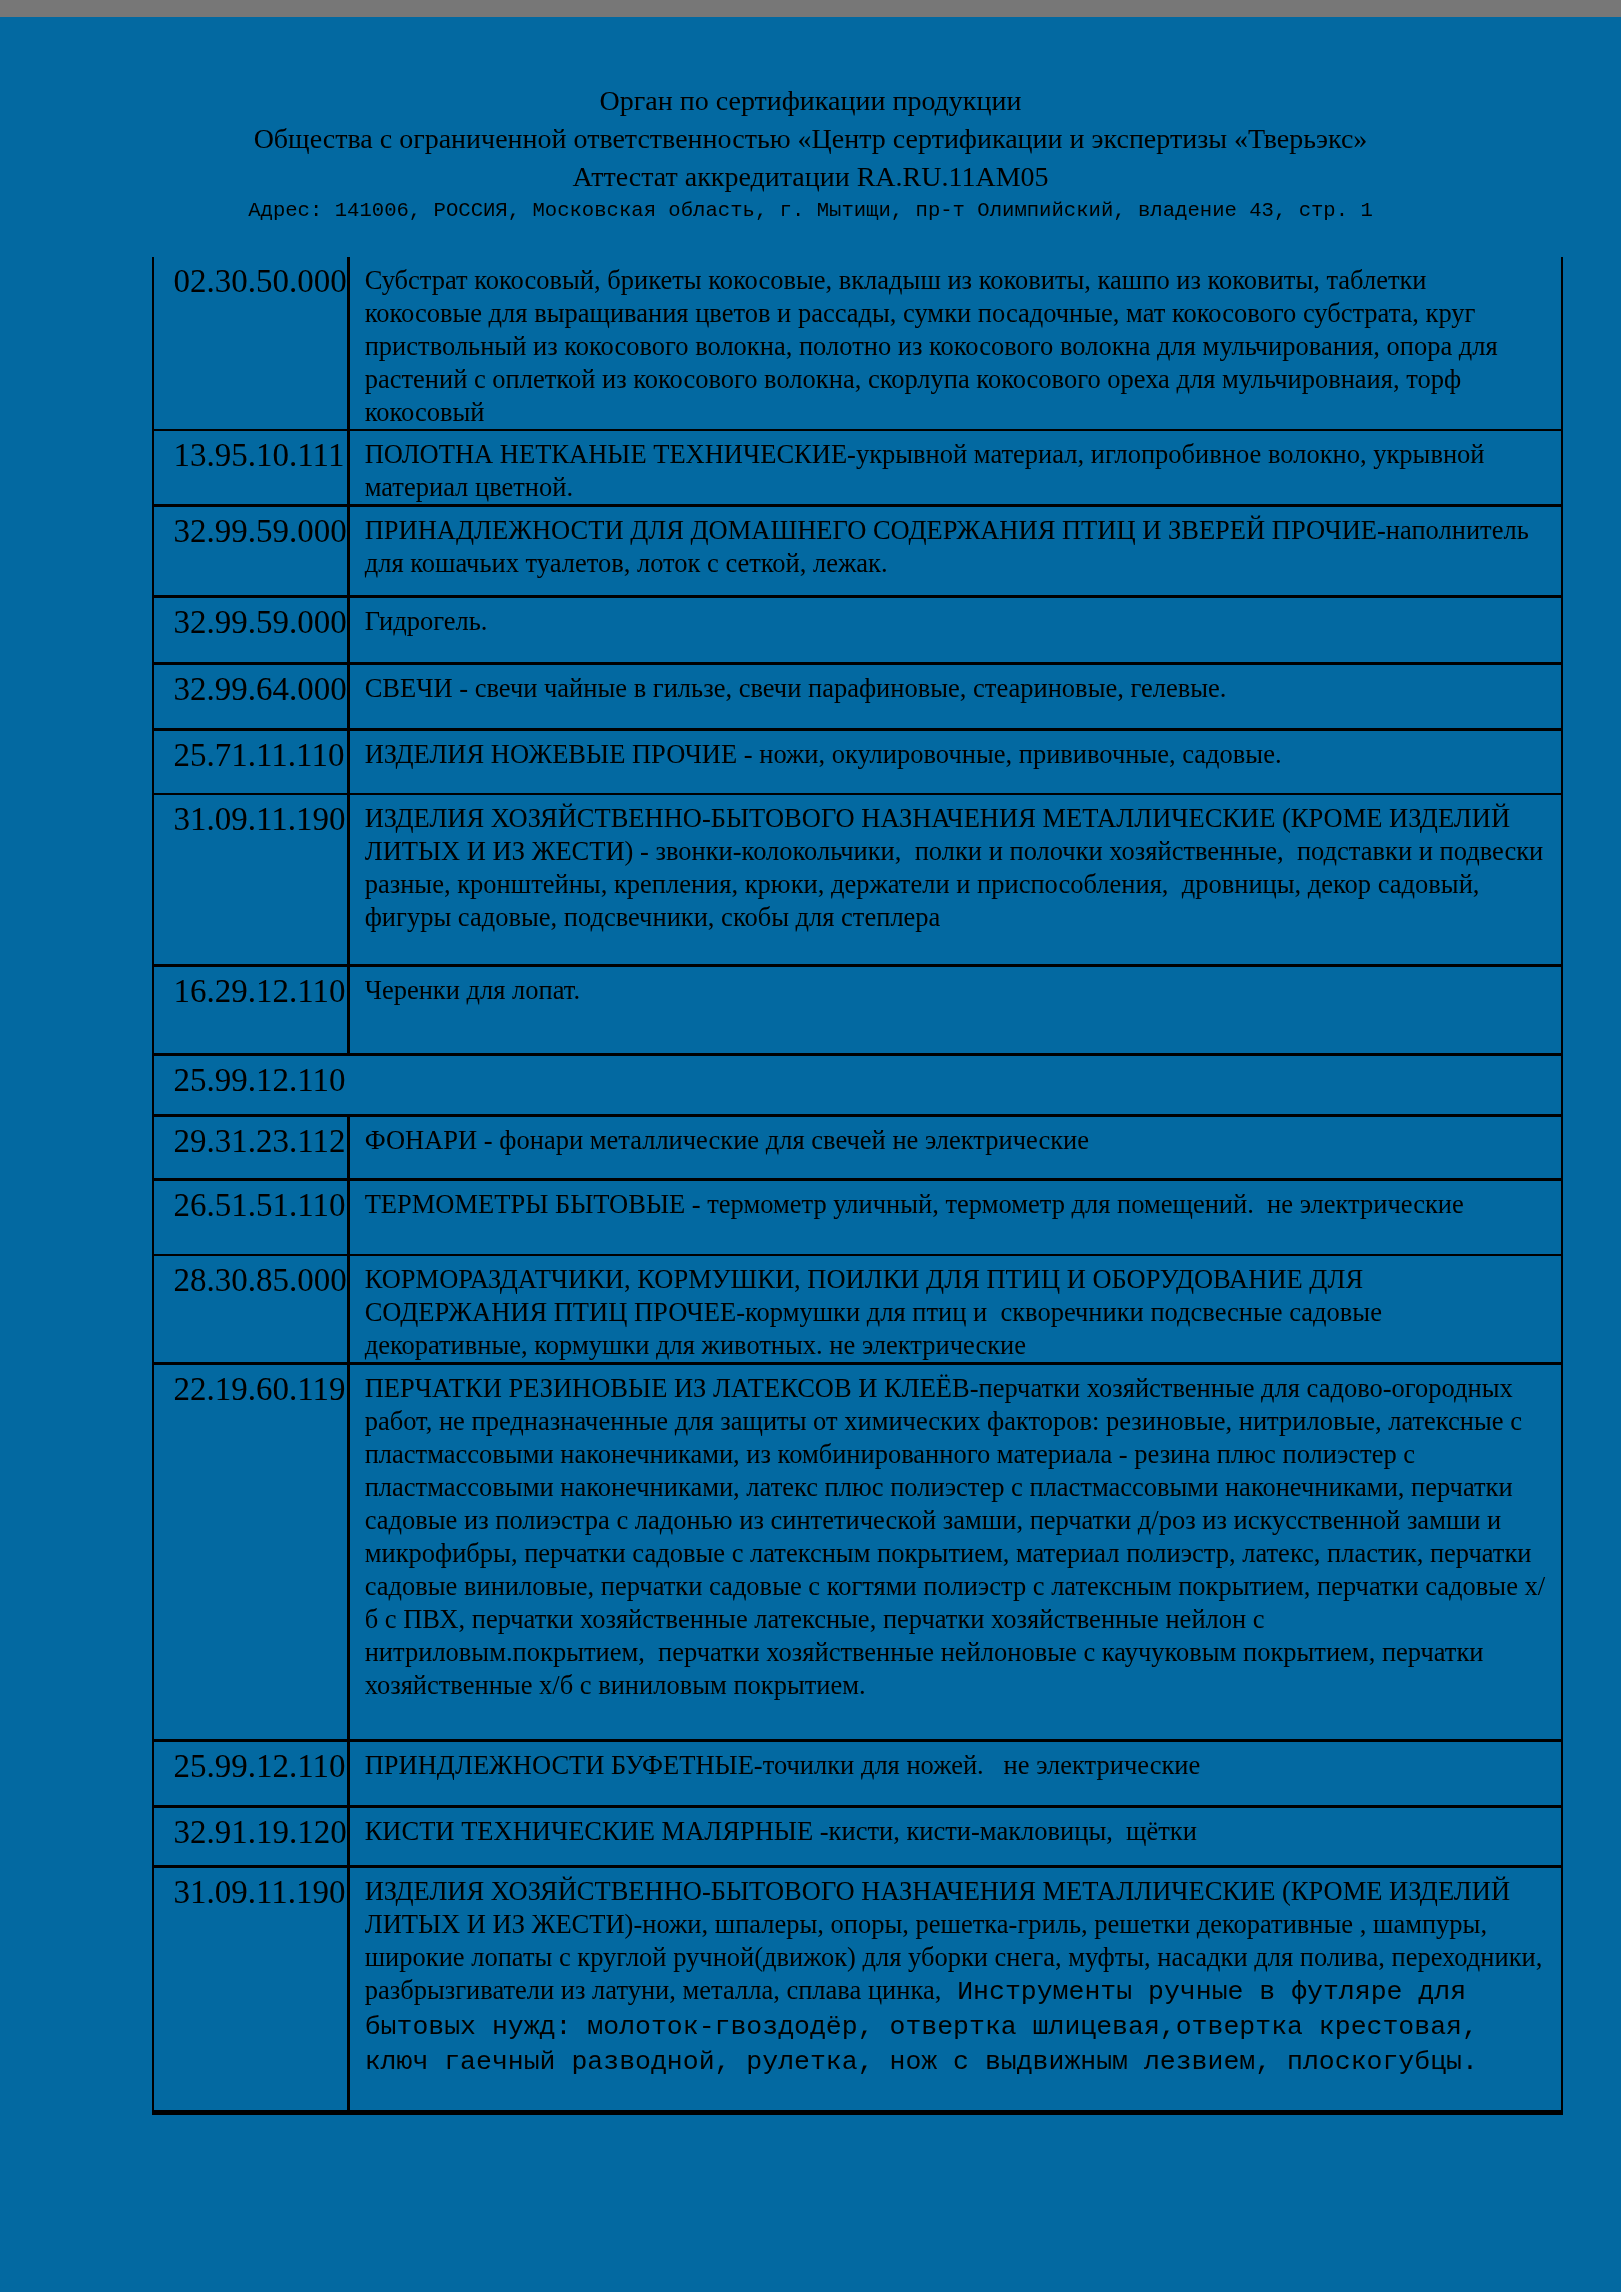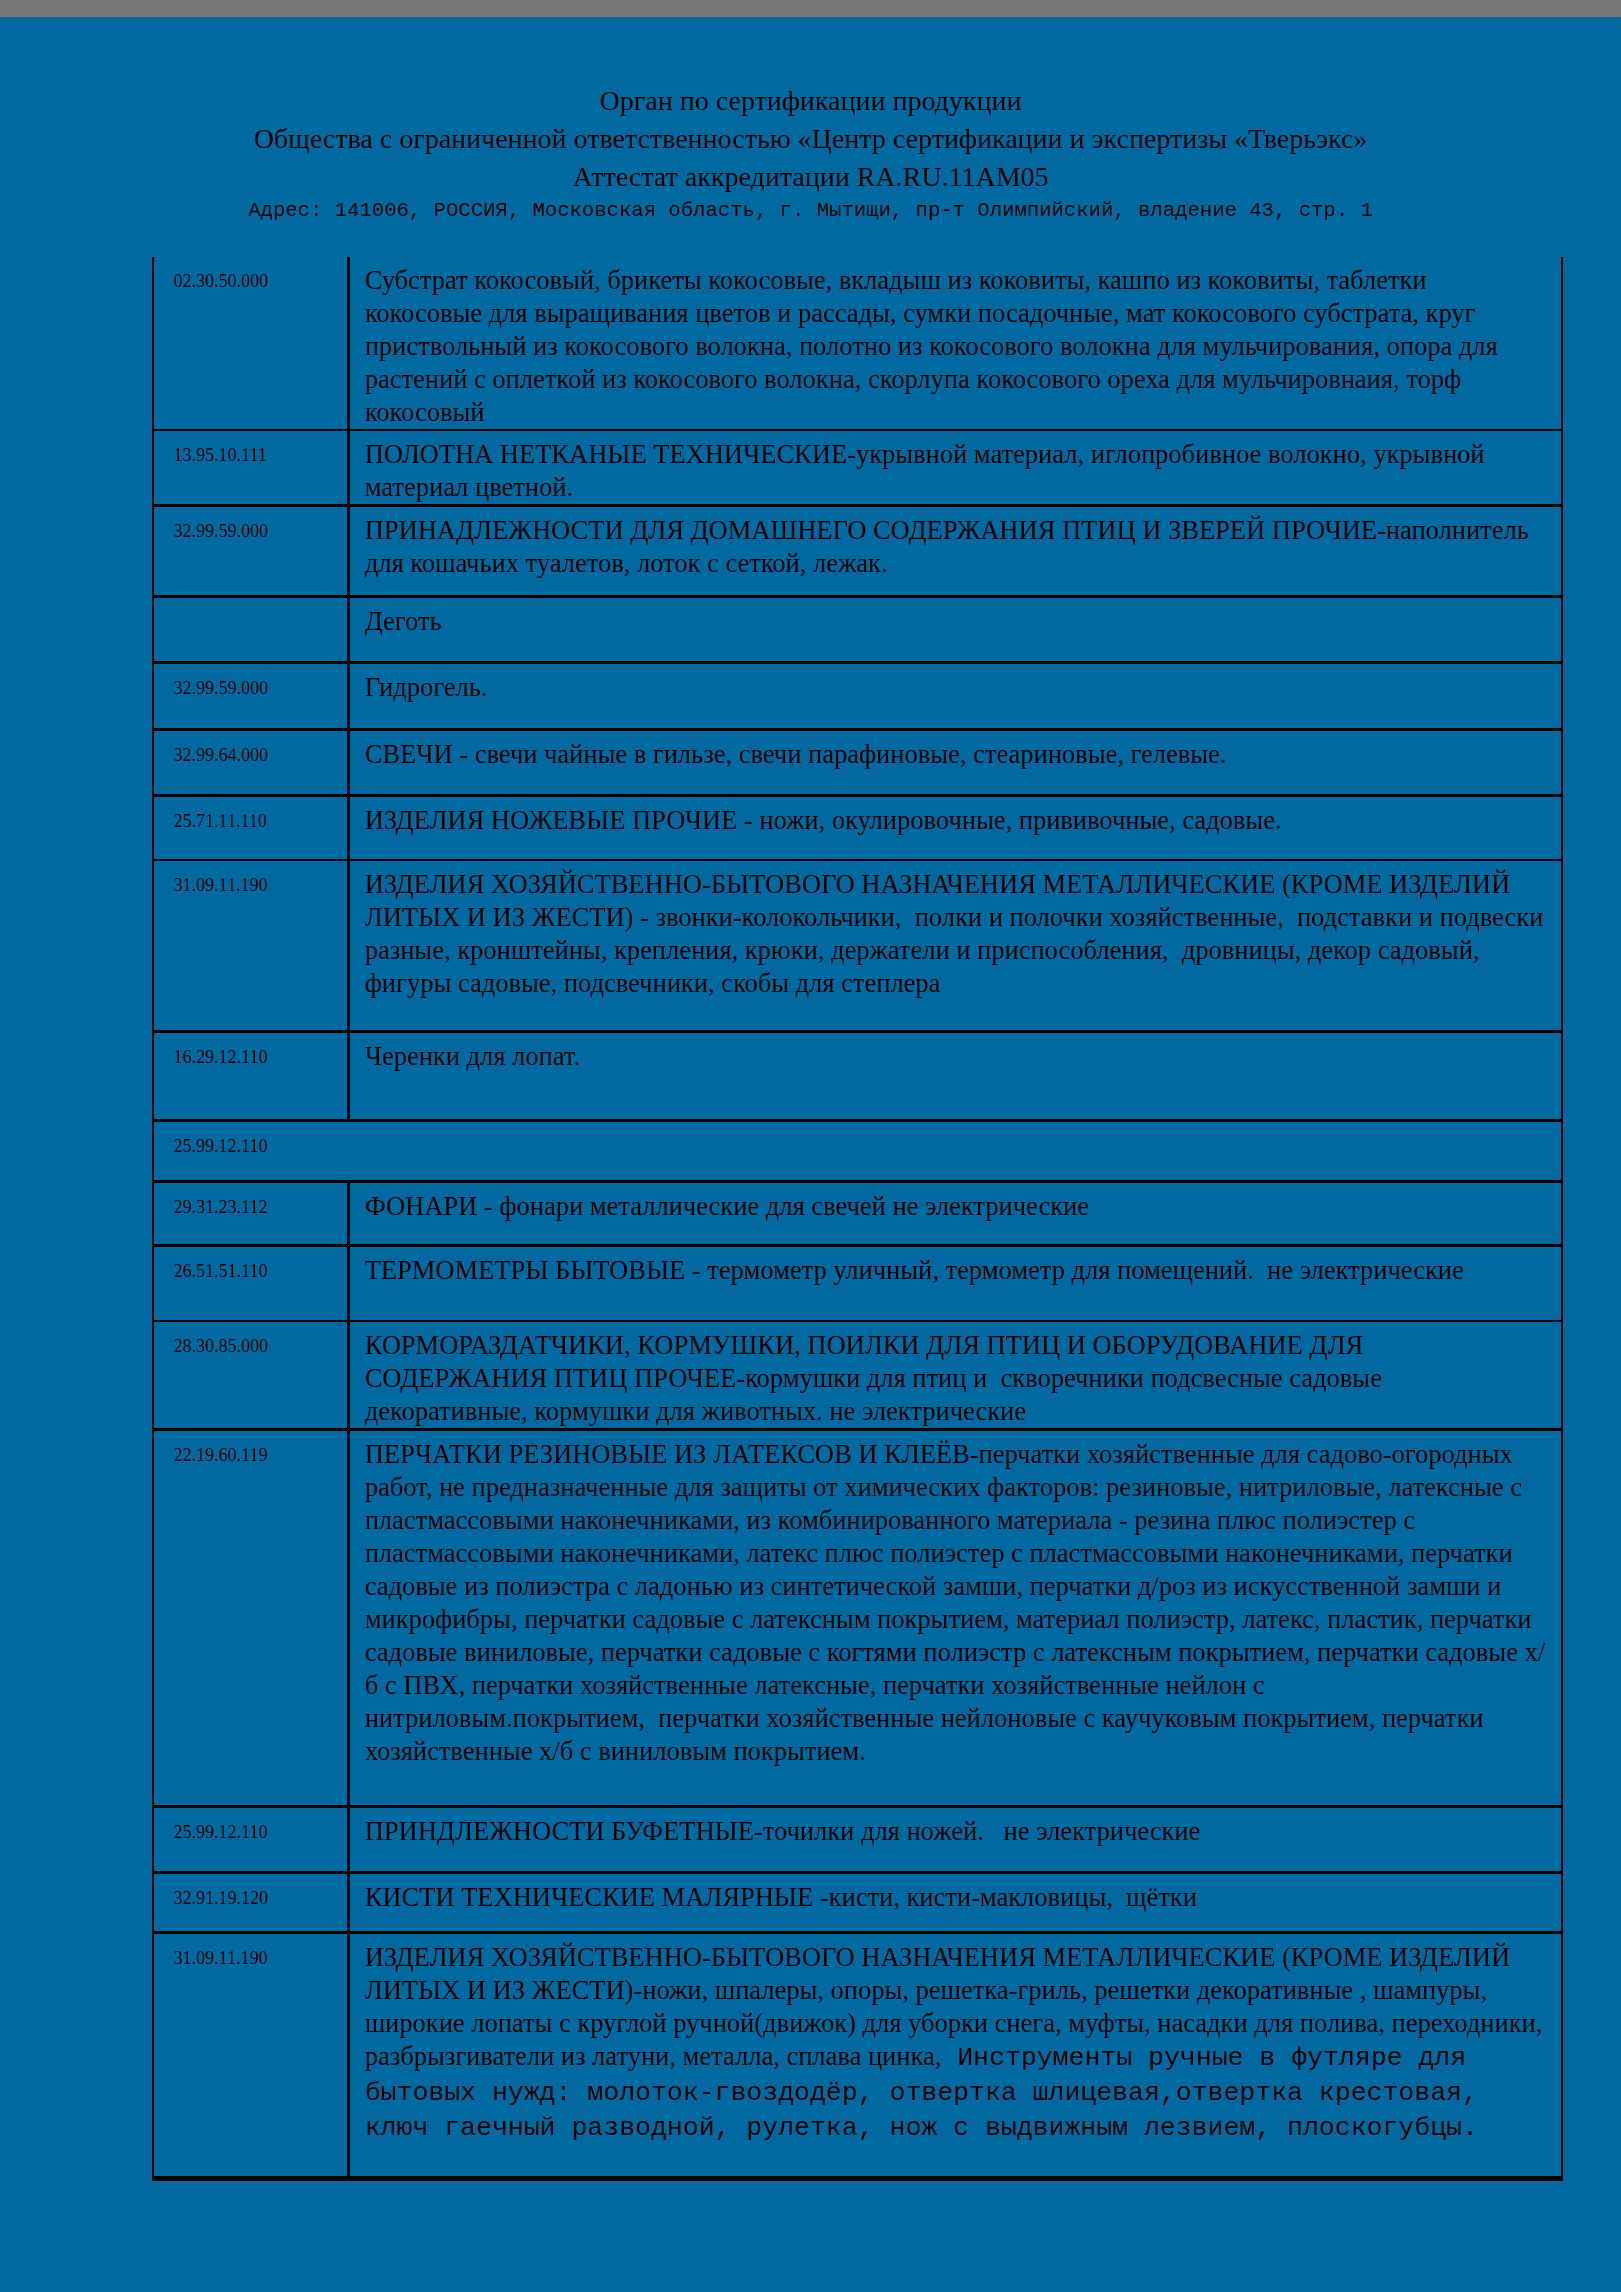--- a/index.html
+++ b/index.html
@@ -21,21 +21,21 @@
     display:flex; box-sizing:border-box;
     border-right:2.9px solid #000;
     border-bottom:3.9px solid #000;
   }
   .row.thin  { border-bottom-width:2px; }
   .row.last  { border-bottom-width:5.9px; }
   .cell { box-sizing:border-box; }
   .cell.code {
     width:193px; flex:0 0 193px;
     padding:7.8px 3.9px 0 19.6px;
-    font-size:18px; line-height:33px;
+    font-size:33px; line-height:33px;
   }
   .cell.desc {
     flex:1 1 auto;
     border-left:3.9px solid #000;
     padding:6.9px 15.7px 0 14.7px;
     font-size:26.5px; line-height:33px;
     white-space:pre-wrap;
   }
   .sans { font-family:Liberation Mono, monospace; }
 </style>
@@ -61,24 +61,20 @@
     <div class="row" style="min-height:69px">
       <div class="cell code">13.95.10.111</div>
       <div class="cell desc"><span>ПОЛОТНА НЕТКАНЫЕ ТЕХНИЧЕСКИЕ-укрывной материал, иглопробивное волокно, укрывной материал цветной.</span></div>
     </div>
 
     <div class="row" style="min-height:91px">
       <div class="cell code">32.99.59.000</div>
       <div class="cell desc"><span>ПРИНАДЛЕЖНОСТИ ДЛЯ ДОМАШНЕГО СОДЕРЖАНИЯ ПТИЦ И ЗВЕРЕЙ ПРОЧИЕ-наполнитель для кошачьих туалетов, лоток с сеткой, лежак.</span></div>
     </div>
 
-    <div class="row" style="min-height:66px">
-      <div class="cell code"></div>
-      <div class="cell desc"><span>Деготь</span></div>
-    </div>
 
     <div class="row" style="min-height:67px">
       <div class="cell code">32.99.59.000</div>
       <div class="cell desc"><span>Гидрогель.</span></div>
     </div>
 
     <div class="row" style="min-height:66px">
       <div class="cell code">32.99.64.000</div>
       <div class="cell desc"><span>СВЕЧИ - свечи чайные в гильзе, свечи парафиновые, стеариновые, гелевые.</span></div>
     </div>

